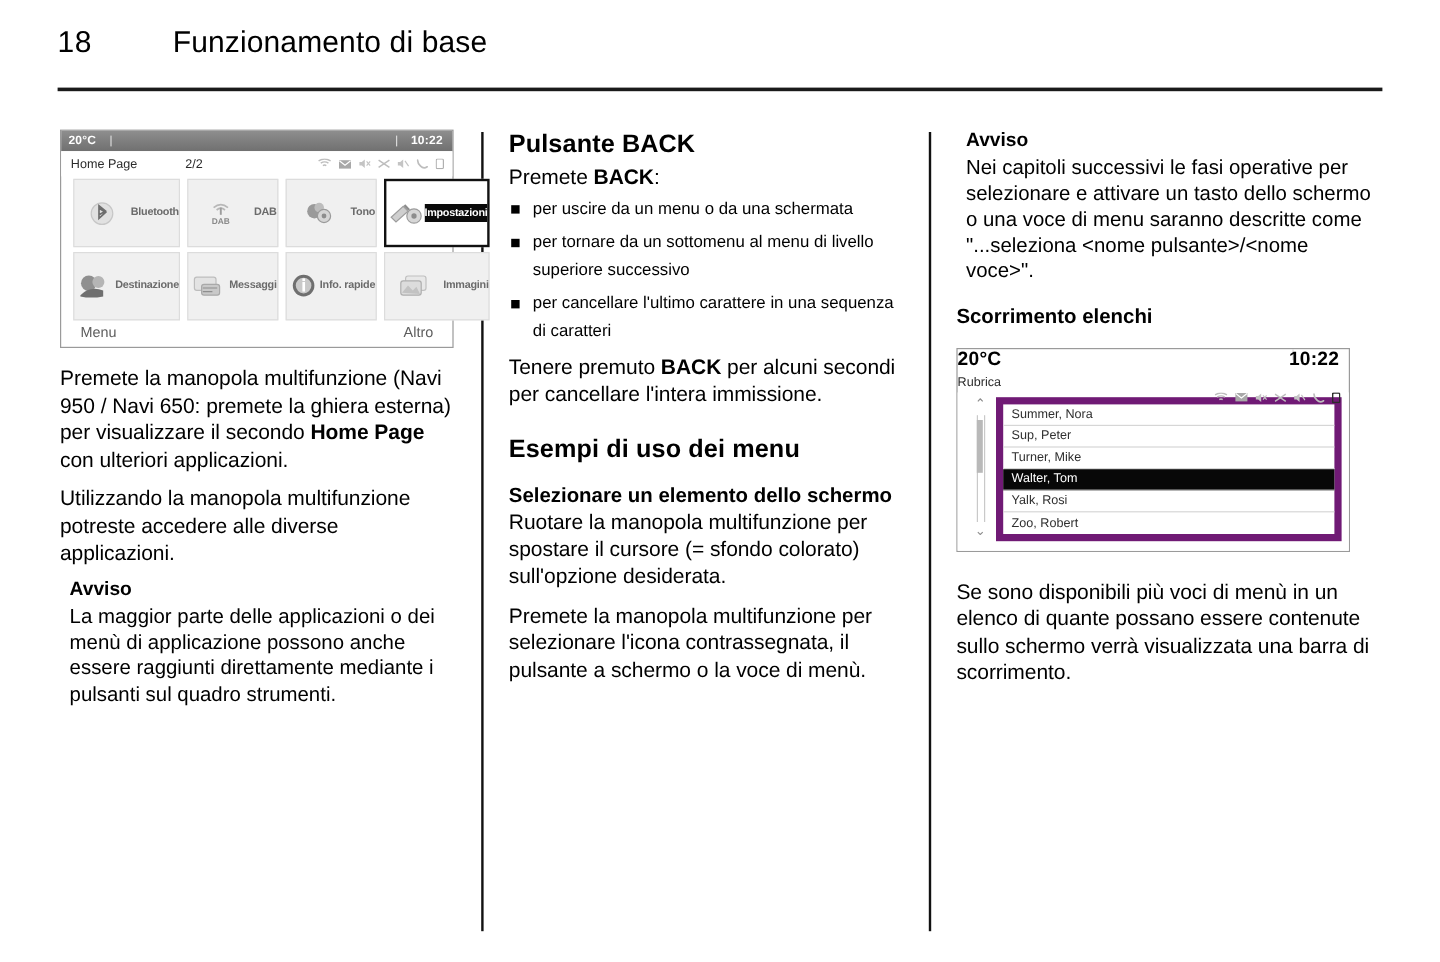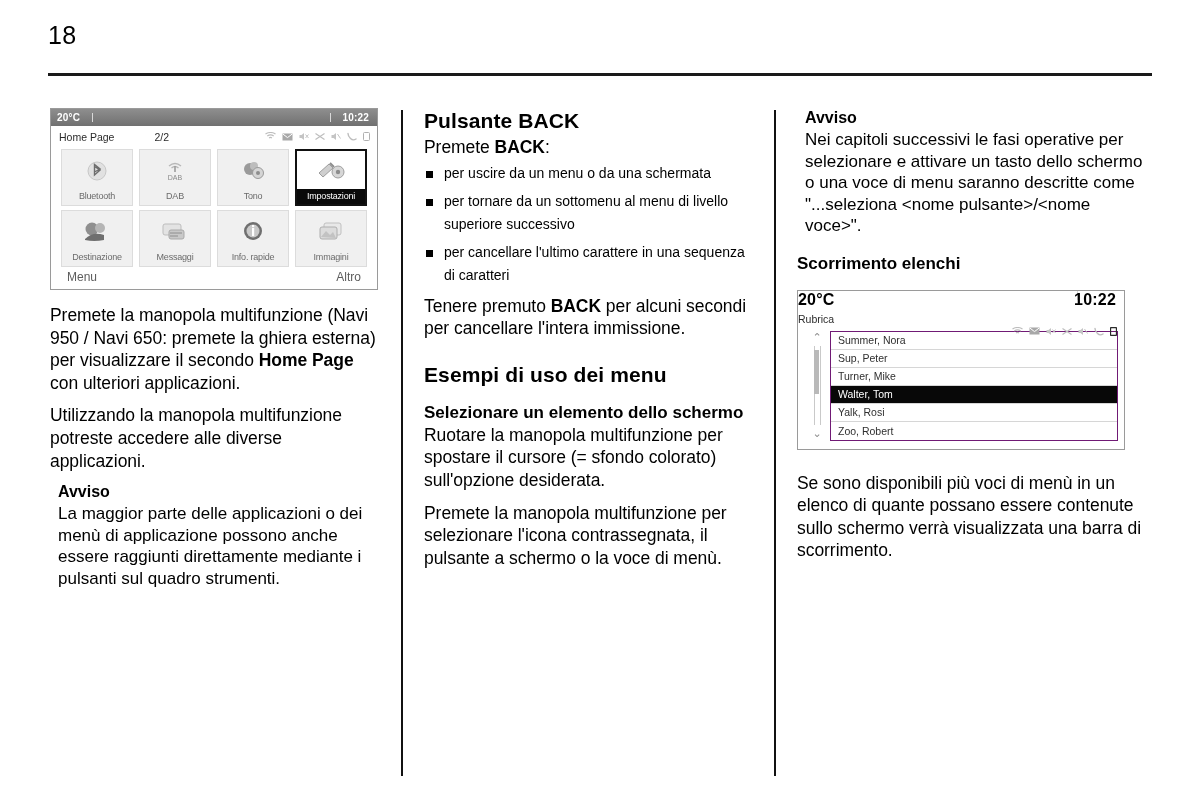--- a/index.html
+++ b/index.html
@@ -209,25 +209,26 @@
     display: grid;
     grid-template-columns: repeat(4, 1fr);
     gap: 4px 6px;
     padding: 2px 10px 0 10px;
   }
   .tile {
     background: #f0f0f0;
     border: 1px solid #dcdcdc;
     height: 57px;
     display: flex;
-    flex-direction: column;
+    flex-direction: row;
     align-items: center;
     justify-content: flex-end;
     box-sizing: border-box;
     position: relative;
+    font-weight: bold;
   }
   .tile .glyph {
     flex: 1;
     display: flex;
     align-items: center;
     justify-content: center;
     width: 100%;
   }
   .tile .tlabel {
     font-size: 9px;
@@ -299,21 +300,21 @@
   .scrollcol .thumb {
     position: absolute;
     left: -1px;
     top: 4px;
     width: 5px;
     height: 44px;
     background: #b9b9b9;
   }
   .listitems {
     flex: 1;
-    border: 1px solid #701a75;
+    border: 6px solid #701a75;
     box-sizing: border-box;
     text-align: center;
   }
   .listitems .li {
     height: 18px;
     display: flex;
     align-items: center;
     padding-left: 7px;
     font-size: 10.5px;
     color: #2f2f2f;
@@ -326,20 +327,21 @@
     color: #ffffff;
   }
 </style>
 </head>
 <body>
 
 <div class="page">
 
   <div class="header">
     <div class="pagenum">18</div>
+    <div class="chapter">Funzionamento di base</div>
   </div>
   <div class="header-rule"></div>
 
   <div class="columns">
 
     <div class="vrule vrule-1"></div>
     <div class="vrule vrule-2"></div>
 
     <div class="col col1">
 

